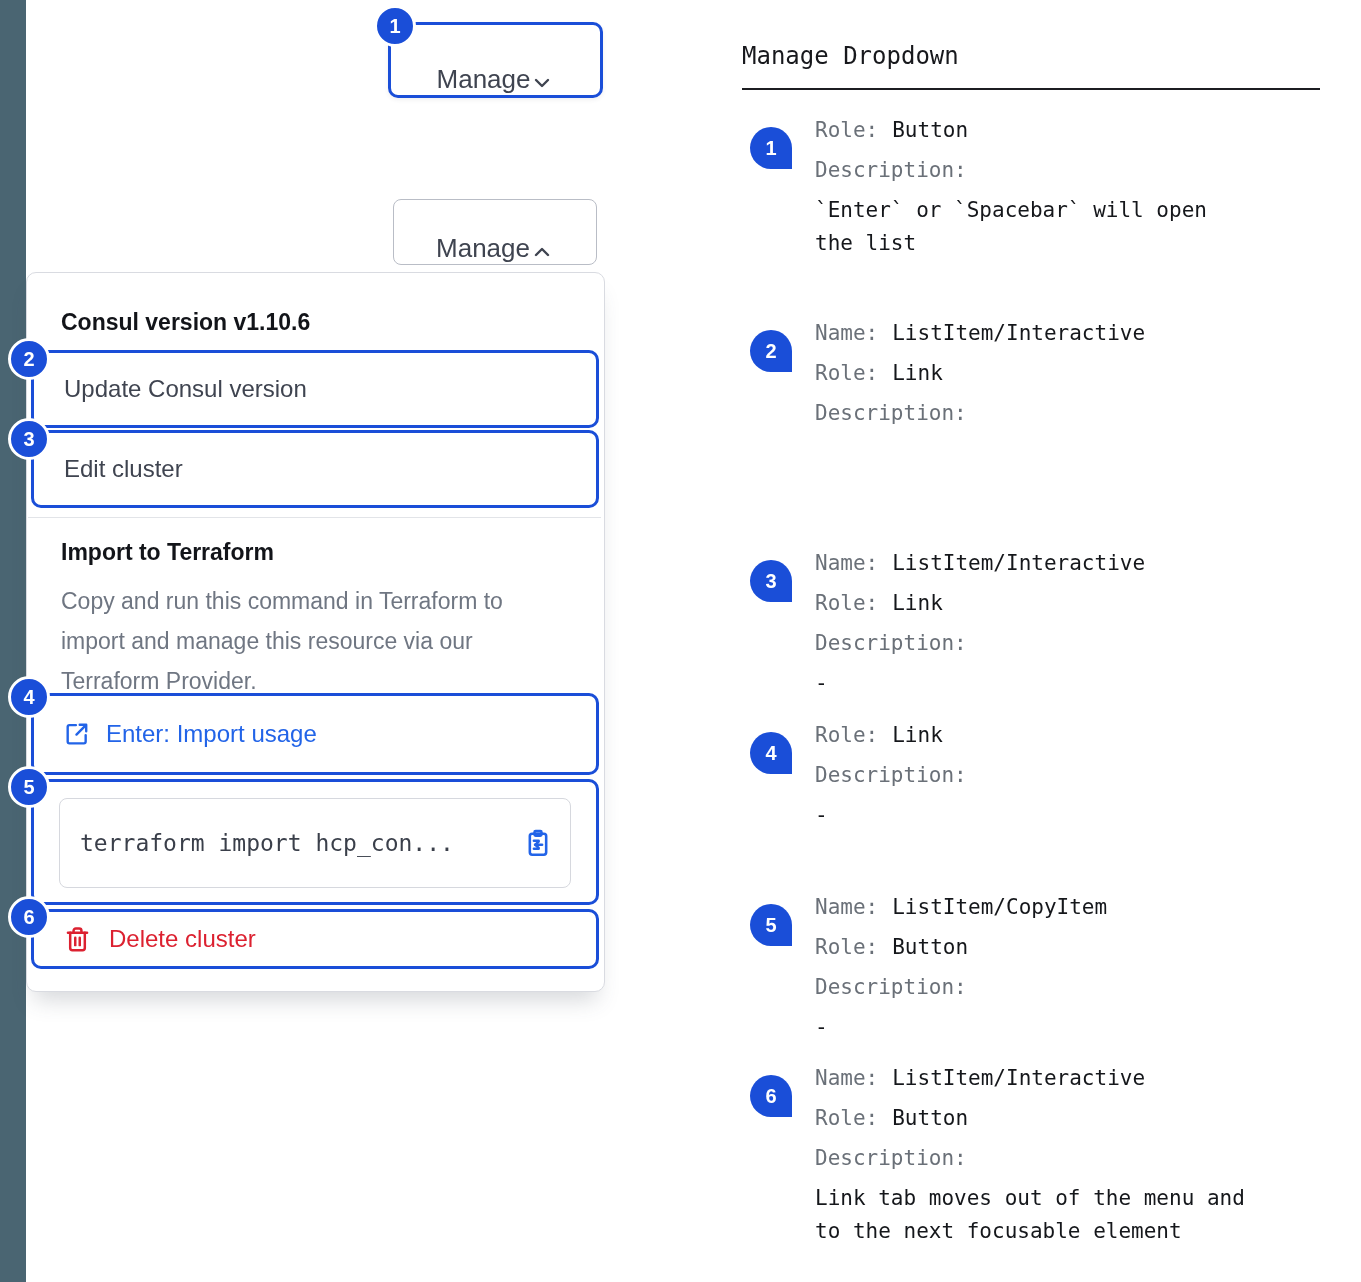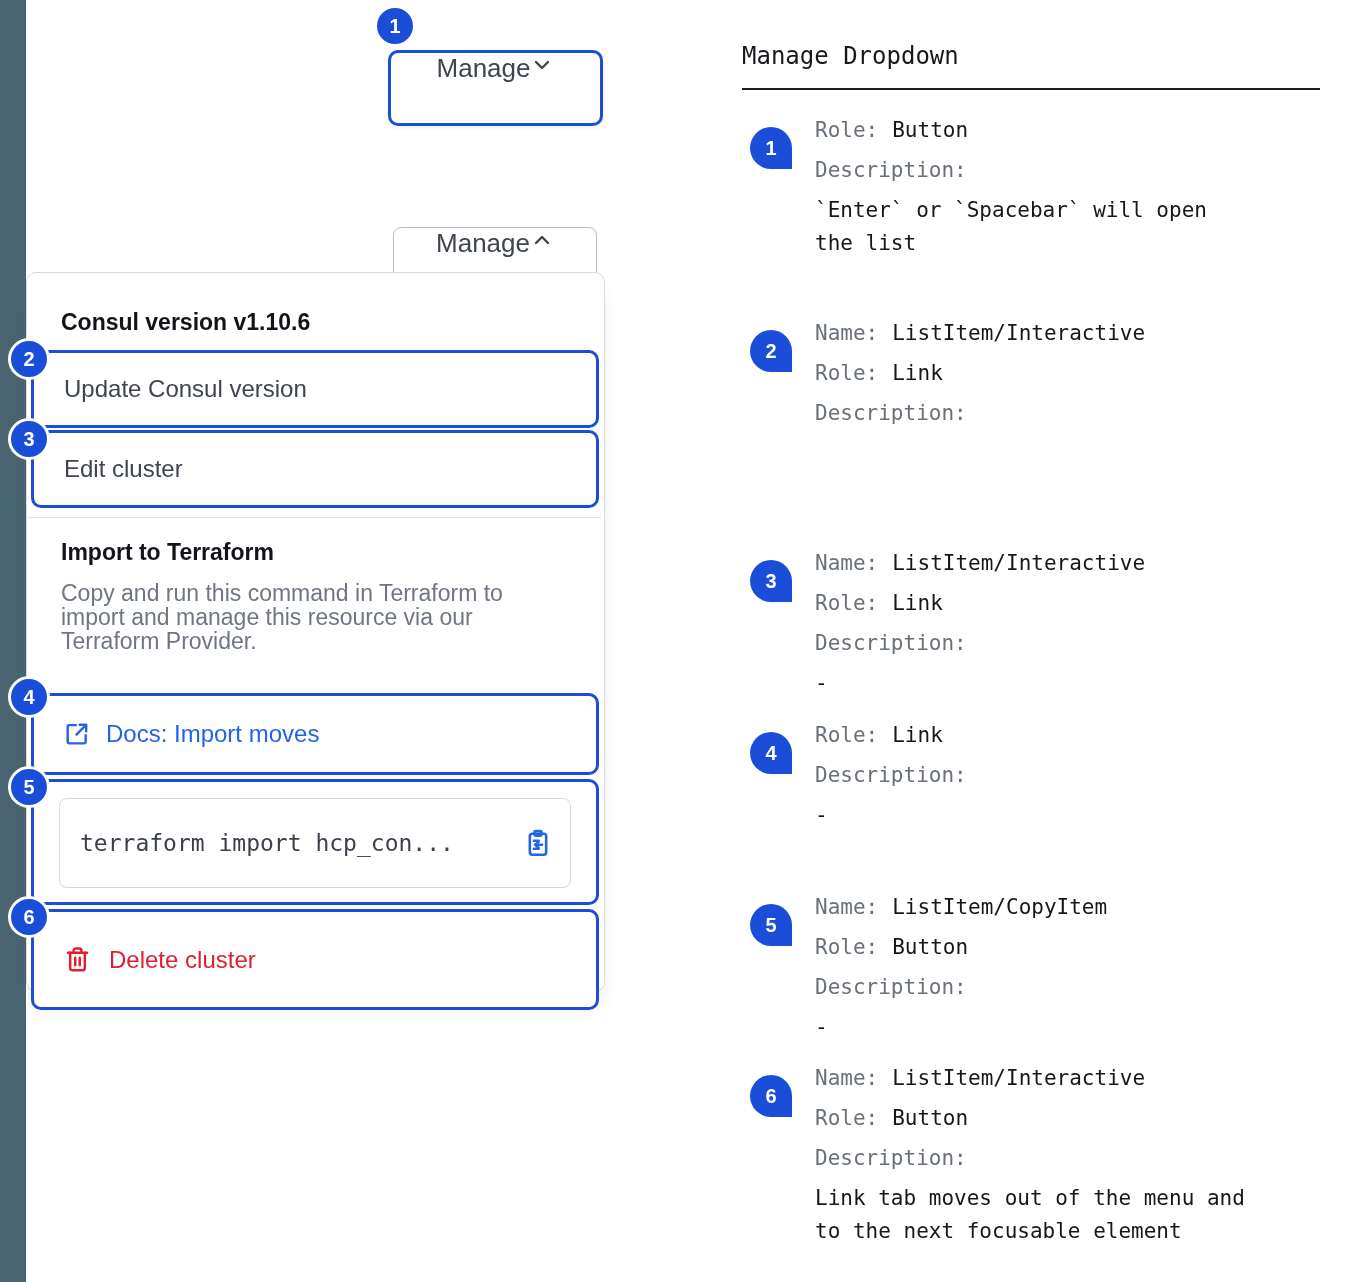--- a/index.html
+++ b/index.html
@@ -1,45 +1,45 @@
 <!DOCTYPE html>
 <html><head>
 <meta charset="utf-8">
 <style>
   html,body{margin:0;padding:0;background:#ffffff;}
   .page{position:relative;width:1361px;height:1282px;background:#ffffff;overflow:hidden;
         font-family:"Liberation Sans",sans-serif;}
   .sidebar-strip{position:absolute;left:0;top:0;width:26px;height:1282px;background:#4a6572;}
 
   
-  .btn{position:absolute;display:flex;align-items:flex-start;justify-content:center;gap:0;
-       background:#ffffff;color:#3f4450;font-size:26px;margin-top:28px;}
+  .btn{position:absolute;display:flex;align-items:flex-end;justify-content:center;gap:0;
+       background:#ffffff;color:#3f4450;font-size:26px;}
   .btn-closed{left:388px;top:22px;width:209px;height:70px;border:3px solid #1a4ed8;border-radius:10px;
        box-shadow:0 2px 4px rgba(60,64,80,.08);}
   .btn-open{left:393px;top:199px;width:202px;height:64px;border:1.5px solid #b9bdc6;border-radius:8px;}
 
   .panel{position:absolute;left:26px;top:272px;width:577px;height:718px;background:#ffffff;
          border:1px solid #d9dbe1;border-radius:10px;
          box-shadow:0 16px 22px -8px rgba(70,76,90,.22);}
   .version-label{position:absolute;left:34px;top:36px;font-size:23px;font-weight:bold;color:#121419;}
   .focus-box{position:absolute;left:4px;width:568px;background:#ffffff;border:3px solid #1a4ed8;
              border-radius:10px;display:flex;align-items:center;padding-left:30px;box-sizing:border-box;}
   .box-update{top:77px;height:78px;}
   .box-edit{top:157px;height:78px;}
   .item-label{font-size:24px;color:#3f4450;}
   .divider{position:absolute;left:1px;top:244px;width:573px;height:1px;background:#e2e4e8;}
   .import-title{position:absolute;left:34px;top:266px;font-size:23px;font-weight:bold;color:#121419;}
-  .import-desc{position:absolute;left:34px;top:308px;width:465px;font-size:23px;line-height:24px;color:#6f7682;}
+  .import-desc{position:absolute;left:34px;top:308px;width:465px;font-size:23px;line-height:40px;color:#6f7682;}
   .box-docs{top:420px;height:82px;gap:16px;}
   .docs-label{font-size:24px;color:#2264e8;}
   .box-code{top:506px;height:126px;border:3px solid #1a4ed8;border-radius:10px;position:absolute;left:4px;width:568px;background:#fff;box-sizing:border-box;}
   .code-field{position:absolute;left:25px;top:16px;width:512px;height:90px;border:1px solid #d6d8de;border-radius:8px;
               display:flex;align-items:center;padding:0 18px 0 20px;box-sizing:border-box;background:#fff;}
   .code-text{font-family:"DejaVu Sans Mono","Liberation Mono",monospace;font-size:23px;color:#3a3f4a;flex:1;}
-  .box-delete{top:636px;height:101px;gap:18px;}
+  .box-delete{top:636px;height:60px;gap:18px;}
   .delete-label{font-size:24px;color:#dc2130;}
 
   .badge{position:absolute;width:36px;height:36px;background:#1a4ed8;border:3px solid #ffffff;border-radius:50%;
          display:flex;align-items:center;justify-content:center;color:#ffffff;font-size:20px;font-weight:bold;z-index:5;}
   .b1{left:374px;top:5px;}
   .b2{left:8px;top:338px;}
   .b3{left:8px;top:418px;}
   .b4{left:8px;top:676px;}
   .b5{left:8px;top:766px;}
   .b6{left:8px;top:896px;}
@@ -104,21 +104,21 @@
     <div class="import-desc">Copy and run this command in Terraform to import and manage this resource via our Terraform Provider.</div>
 
     <div class="focus-box box-docs">
       <span>
         <svg width="26" height="26" viewBox="0 0 24 24" fill="none" stroke="#2264e8" stroke-width="2.2" stroke-linecap="round" stroke-linejoin="round">
           <path d="M20 13v6a1.6 1.6 0 0 1-1.6 1.6H5A1.6 1.6 0 0 1 3.4 19V5.4A1.6 1.6 0 0 1 5 3.8h6"></path>
           <polyline points="14.5 3.5 20.5 3.5 20.5 9.5"></polyline>
           <line x1="11.5" y1="12.5" x2="20" y2="4"></line>
         </svg>
       </span>
-      <span class="docs-label">Docs: Import moves</span>
+      <span class="docs-label">Enter: Import usage</span>
     </div>
 
     <div class="box-code">
       <div class="code-field">
         <span class="code-text">terraform import hcp_con...</span>
         <span>
           <svg width="28" height="28" viewBox="0 0 24 24" fill="none" stroke="#2264e8" stroke-width="2.2" stroke-linecap="round" stroke-linejoin="round">
             <rect x="5" y="4" width="14" height="18" rx="2"></rect>
             <rect x="9" y="1.8" width="6" height="4" rx="1"></rect>
             <line x1="8.5" y1="10" x2="12.5" y2="10"></line>

